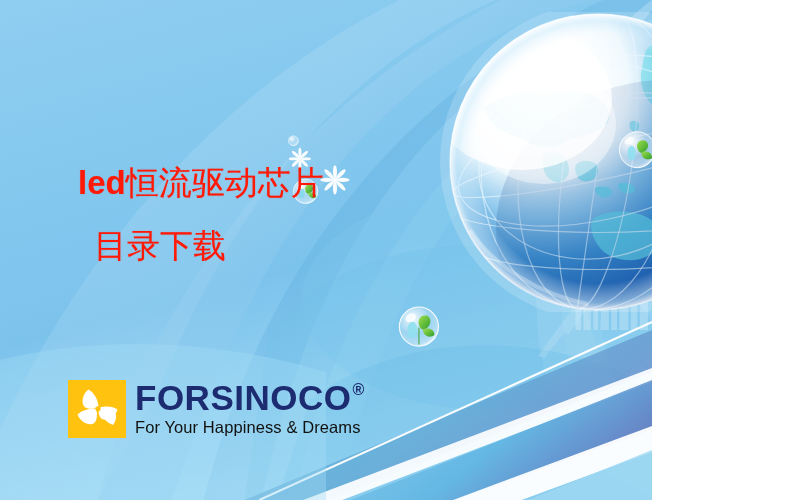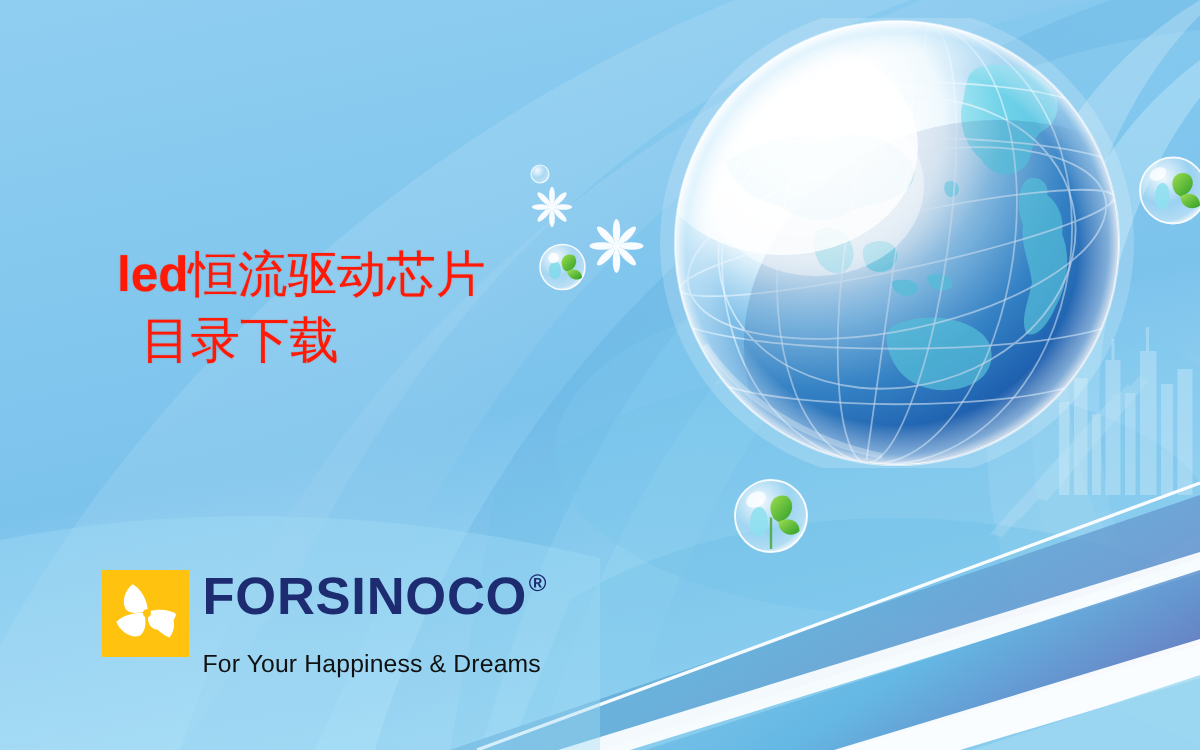--- a/index.html
+++ b/index.html
@@ -7,21 +7,21 @@
     margin: 0;
     padding: 0;
     background: #ffffff;
   }
   body {
     font-family: "Liberation Sans", sans-serif;
   }
 
   .banner {
     position: relative;
-    width: 800px;
+    width: 652px;
     height: 500px;
     overflow: hidden;
     background: linear-gradient(160deg, #8ecdf0 0%, #86c9ee 30%, #7cc3ec 55%, #93d2f2 80%, #a6dcf5 100%);
   }
 
   
   .bg-layer {
     position: absolute;
     inset: 0;
     width: 100%;
@@ -57,23 +57,23 @@
   .headline .line1 .latin {
     font-family: "Liberation Sans", sans-serif;
     font-weight: 700;
   }
   .headline .line1 .cjk {
     font-family: "DejaVu Serif", "Liberation Serif", serif;
     font-weight: 400;
   }
   .headline .line2 {
     font-size: 33px;
-    margin-top: 0;
+    margin-top: 20px;
     padding-left: 16px;
-    font-family: Liberation Serif, serif;
+    font-family: Liberation Mono, monospace;
     white-space: nowrap;
   }
 
   
   .logo {
     position: absolute;
     left: 68px;
     top: 380px;
     display: flex;
     align-items: flex-start;
@@ -103,21 +103,21 @@
   .logo-name .reg {
     font-size: 16px;
     line-height: 1;
     margin-top: 2px;
     margin-left: 1px;
   }
   .logo-tag {
     font-family: "Liberation Sans", sans-serif;
     font-size: 16.5px;
     color: #111111;
-    margin-top: 20px;
+    margin-top: 4px;
     letter-spacing: 0.1px;
   }
 </style>
 </head>
 <body>
 
 <div class="banner">
 
   <svg class="bg-layer" viewBox="0 0 800 500" preserveAspectRatio="none" xmlns="http://www.w3.org/2000/svg">
     <defs>

